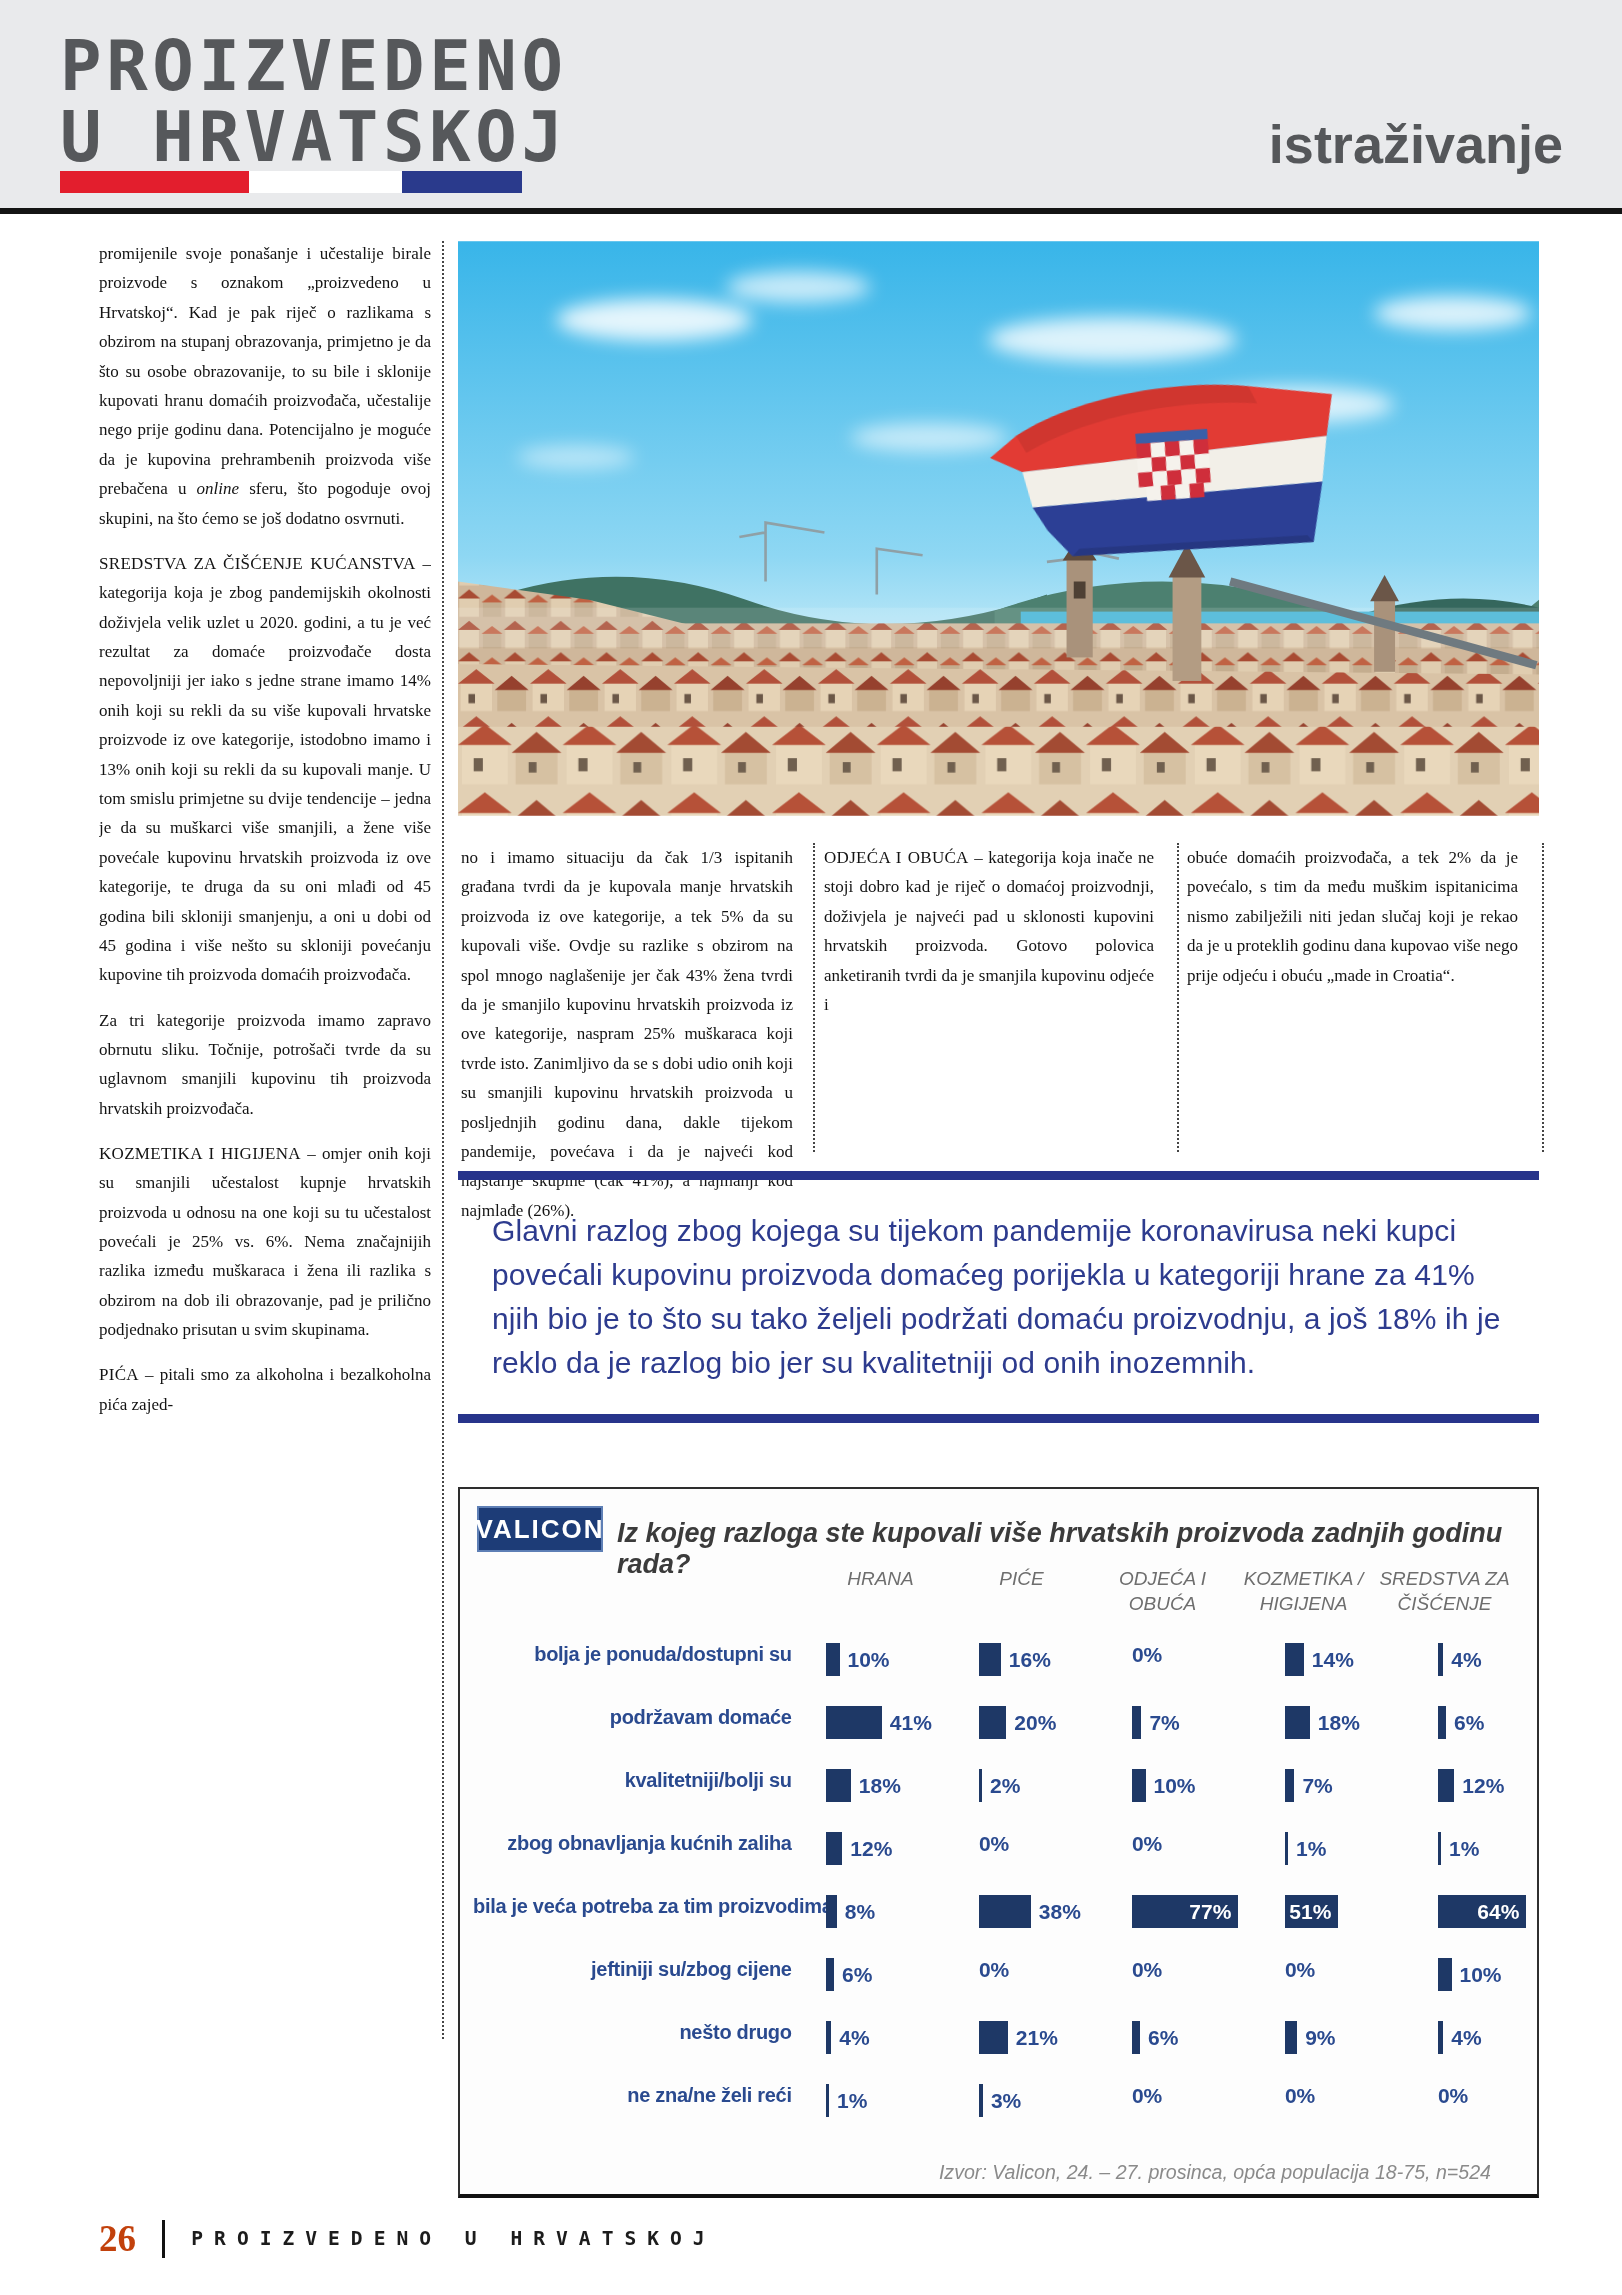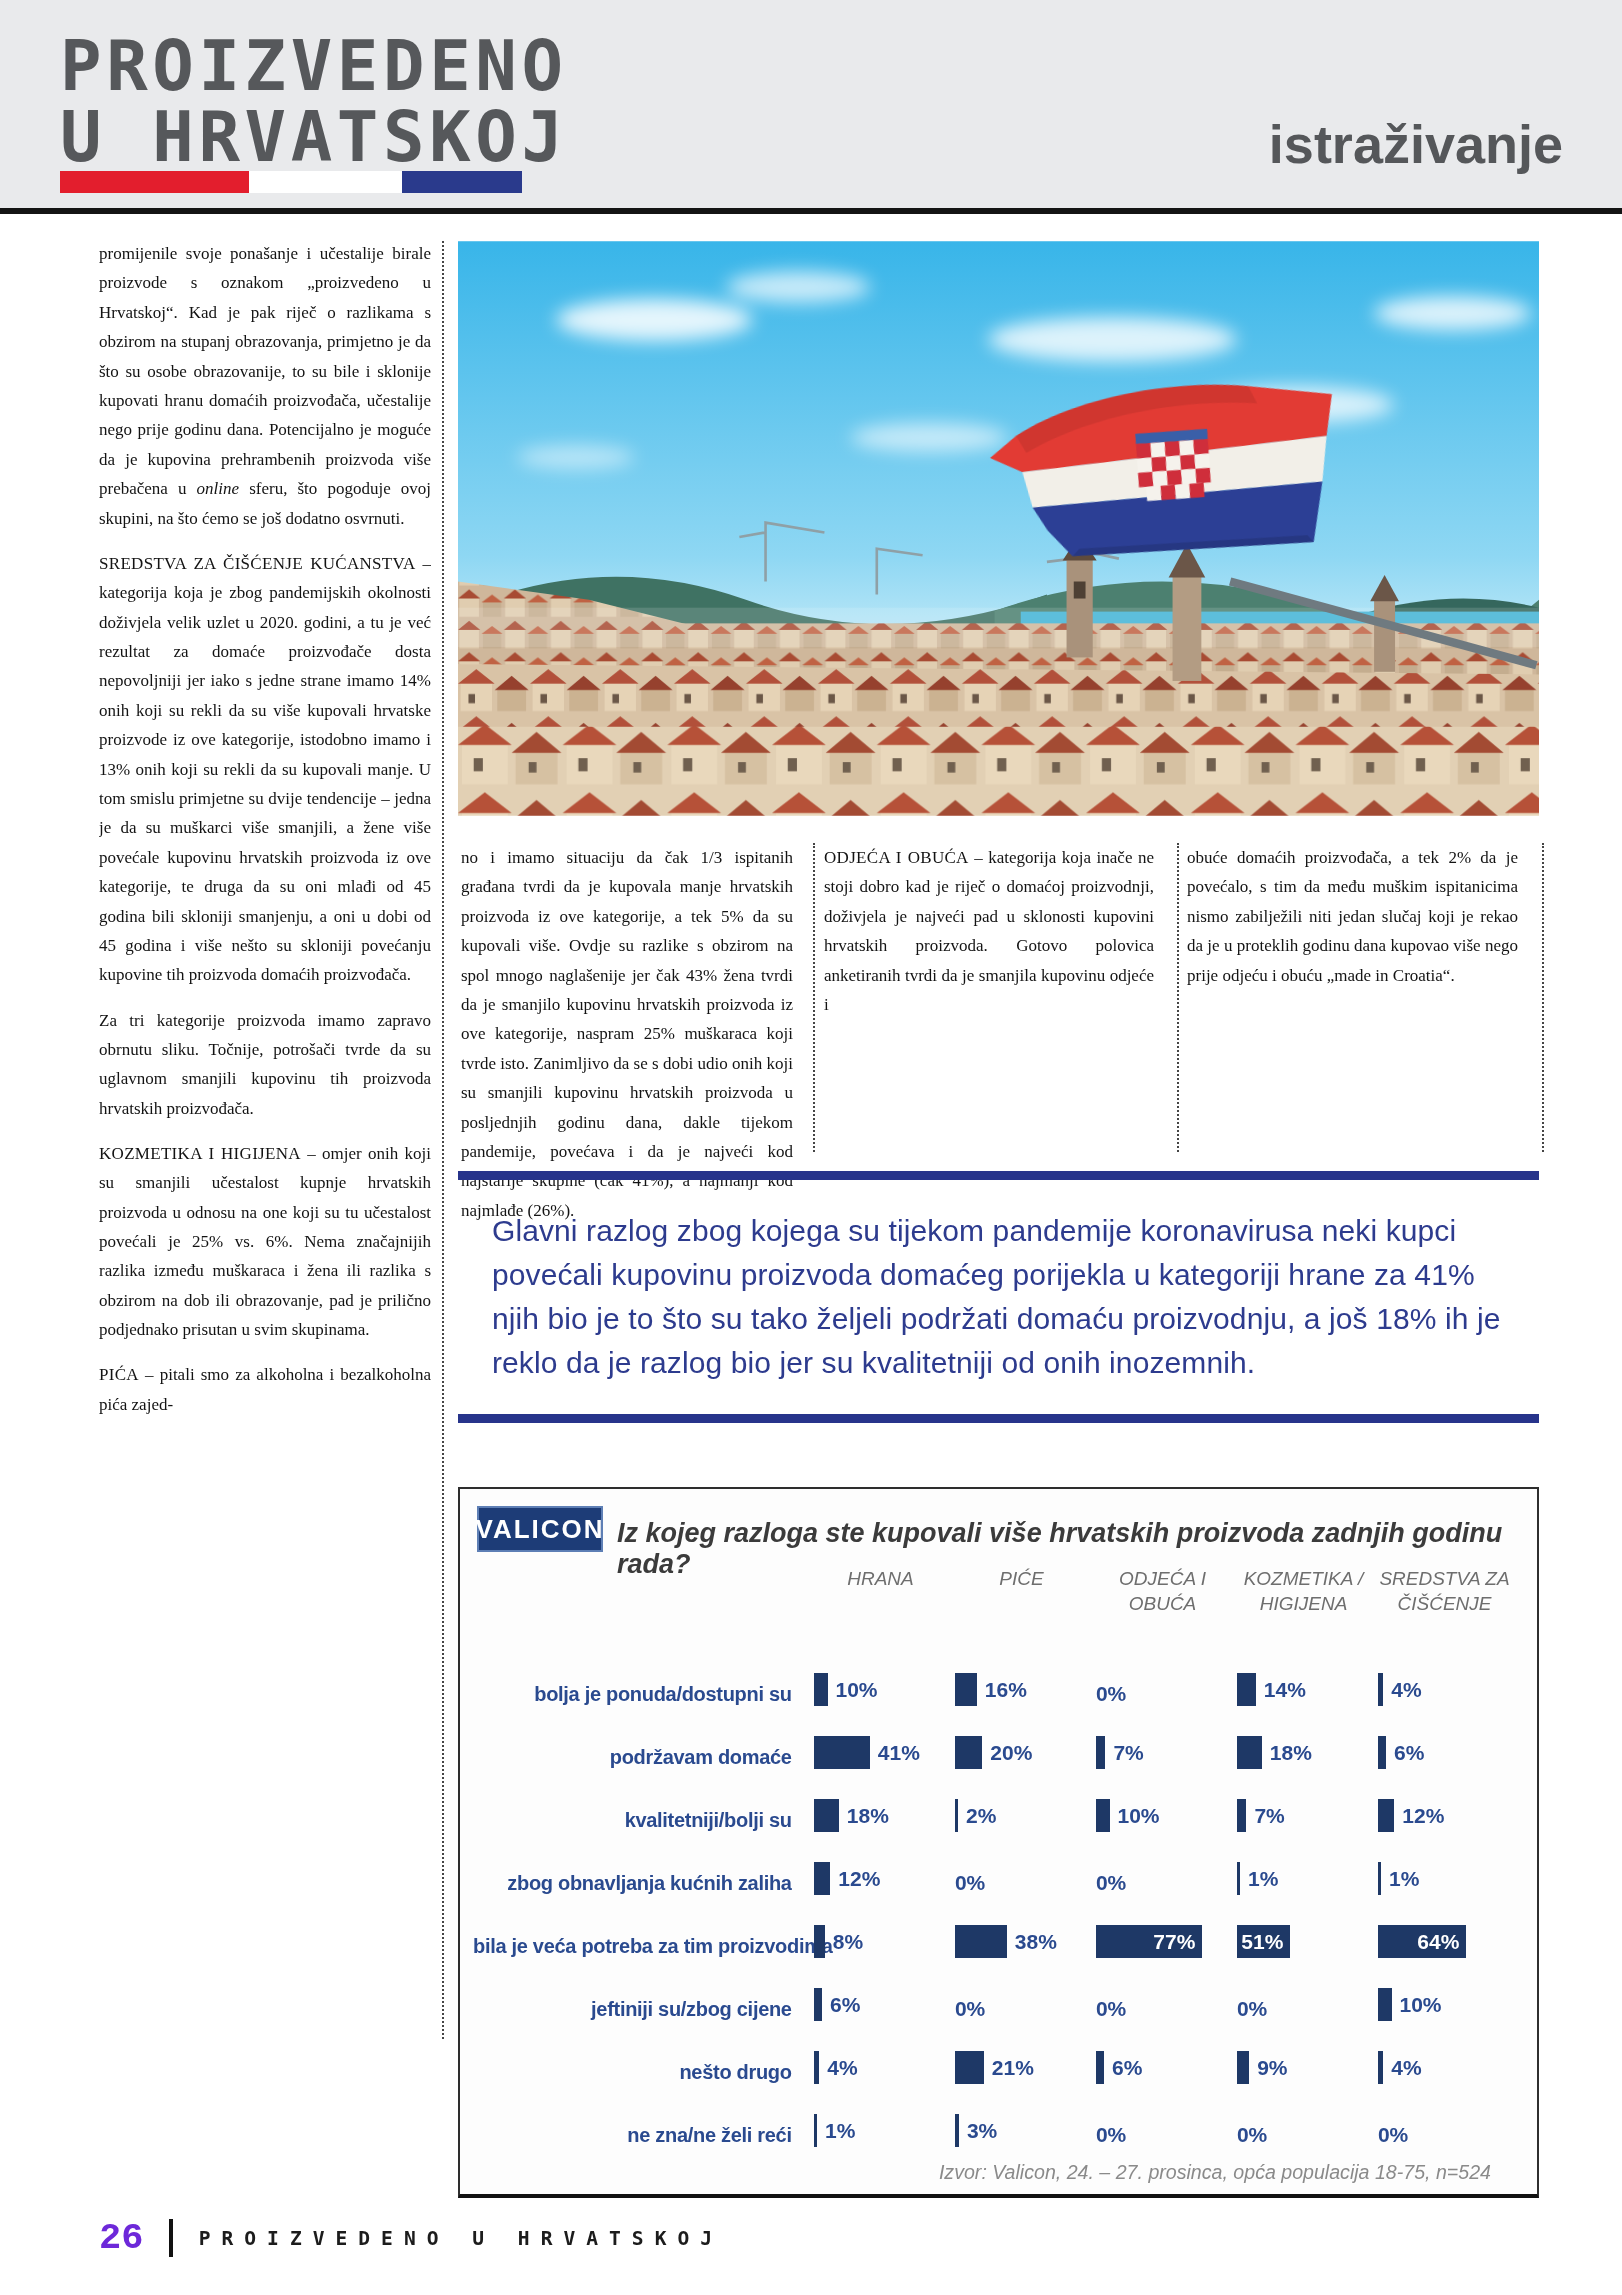--- a/index.html
+++ b/index.html
@@ -48,32 +48,32 @@
   .chart{position:absolute;left:458px;top:1487px;width:1081px;height:711px;background:#fdfdfd;
      border:2px solid #2e2e2e;border-bottom:4.6px solid #111;font-family:"Liberation Sans",sans-serif;}
   .valicon{position:absolute;left:17px;top:17px;width:126px;height:46px;background:#1d3c77;
      border:2px solid #5e7fb5;color:#fff;display:flex;align-items:center;justify-content:center;
      font-size:26px;letter-spacing:2px;font-weight:bold;}
   .chart-title{position:absolute;left:157px;right:26px;top:29px;text-align:left;
      font-size:27px;font-weight:bold;font-style:italic;color:#3b3b3b;}
   .chart-headers{position:absolute;left:13px;top:77px;display:flex;margin-left:337px;}
   .ch{width:141px;text-align:center;font-style:italic;font-size:19px;line-height:25px;color:#6e6e6e;}
   .chart-rows{position:absolute;left:13px;top:154px;right:13px;}
-  .crow{display:flex;align-items:flex-end;height:63px;}
+  .crow{display:flex;align-items:flex-start;height:63px;gap:12px;}
   .clabel{width:337px;flex:none;text-align:right;padding-right:18.3px;font-weight:bold;
      font-size:20px;color:var(--chart-blue);white-space:nowrap;letter-spacing:-0.3px;}
   .ccell{width:141px;flex:none;display:flex;align-items:center;gap:7.9px;padding-left:3.9px;}
   .cbar{height:33px;background:var(--bar-navy);flex:none;}
   .cbar.big{display:flex;align-items:center;justify-content:flex-end;padding-right:6.5px;}
   .cval{font-weight:bold;font-size:21px;color:var(--chart-blue);white-space:nowrap;}
   .cval.in{color:#fff;}
   .chart-source{position:absolute;right:46px;bottom:10.5px;font-style:italic;font-size:19.6px;color:#8a8a8a;}
   
   .footer{position:absolute;left:99px;top:2217px;display:flex;align-items:center;gap:26px;}
-  .page-num{font-family:Liberation Mono, monospace;font-weight:bold;font-size:37px;color:#6d28d9;}
+  .page-num{font-family:Liberation Serif, serif;font-weight:bold;font-size:37px;color:#c2410c;}
   .foot-div{width:3.3px;height:38px;background:#111;}
   .foot-brand{font-family:"DejaVu Sans Mono",monospace;font-weight:bold;font-size:19.6px;
      letter-spacing:11px;color:#1c1c1c;}
 </style>
 </head>
 <body>
 
 <div class="page">
 
   <div class="header-band"></div>

